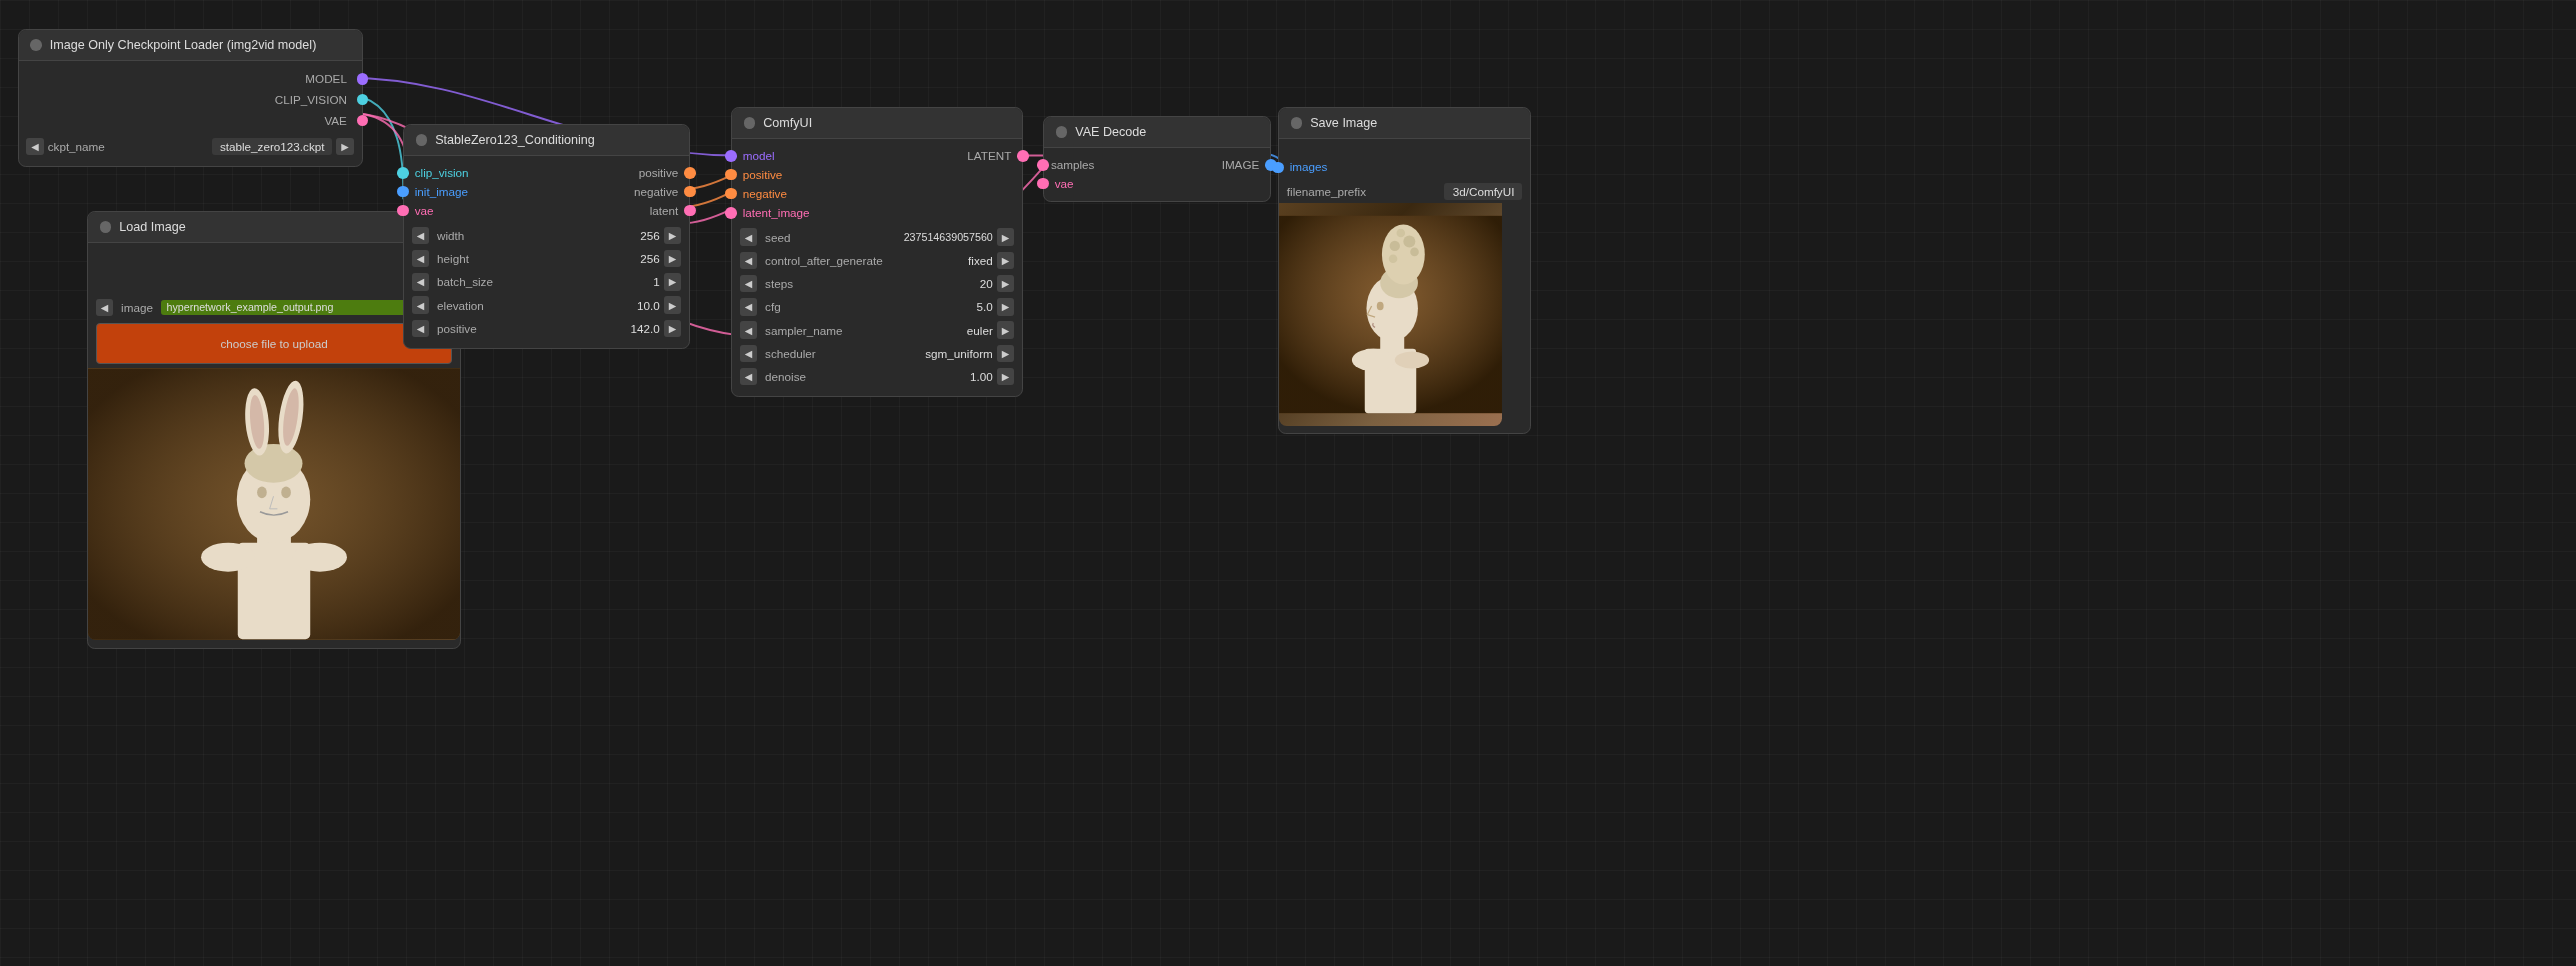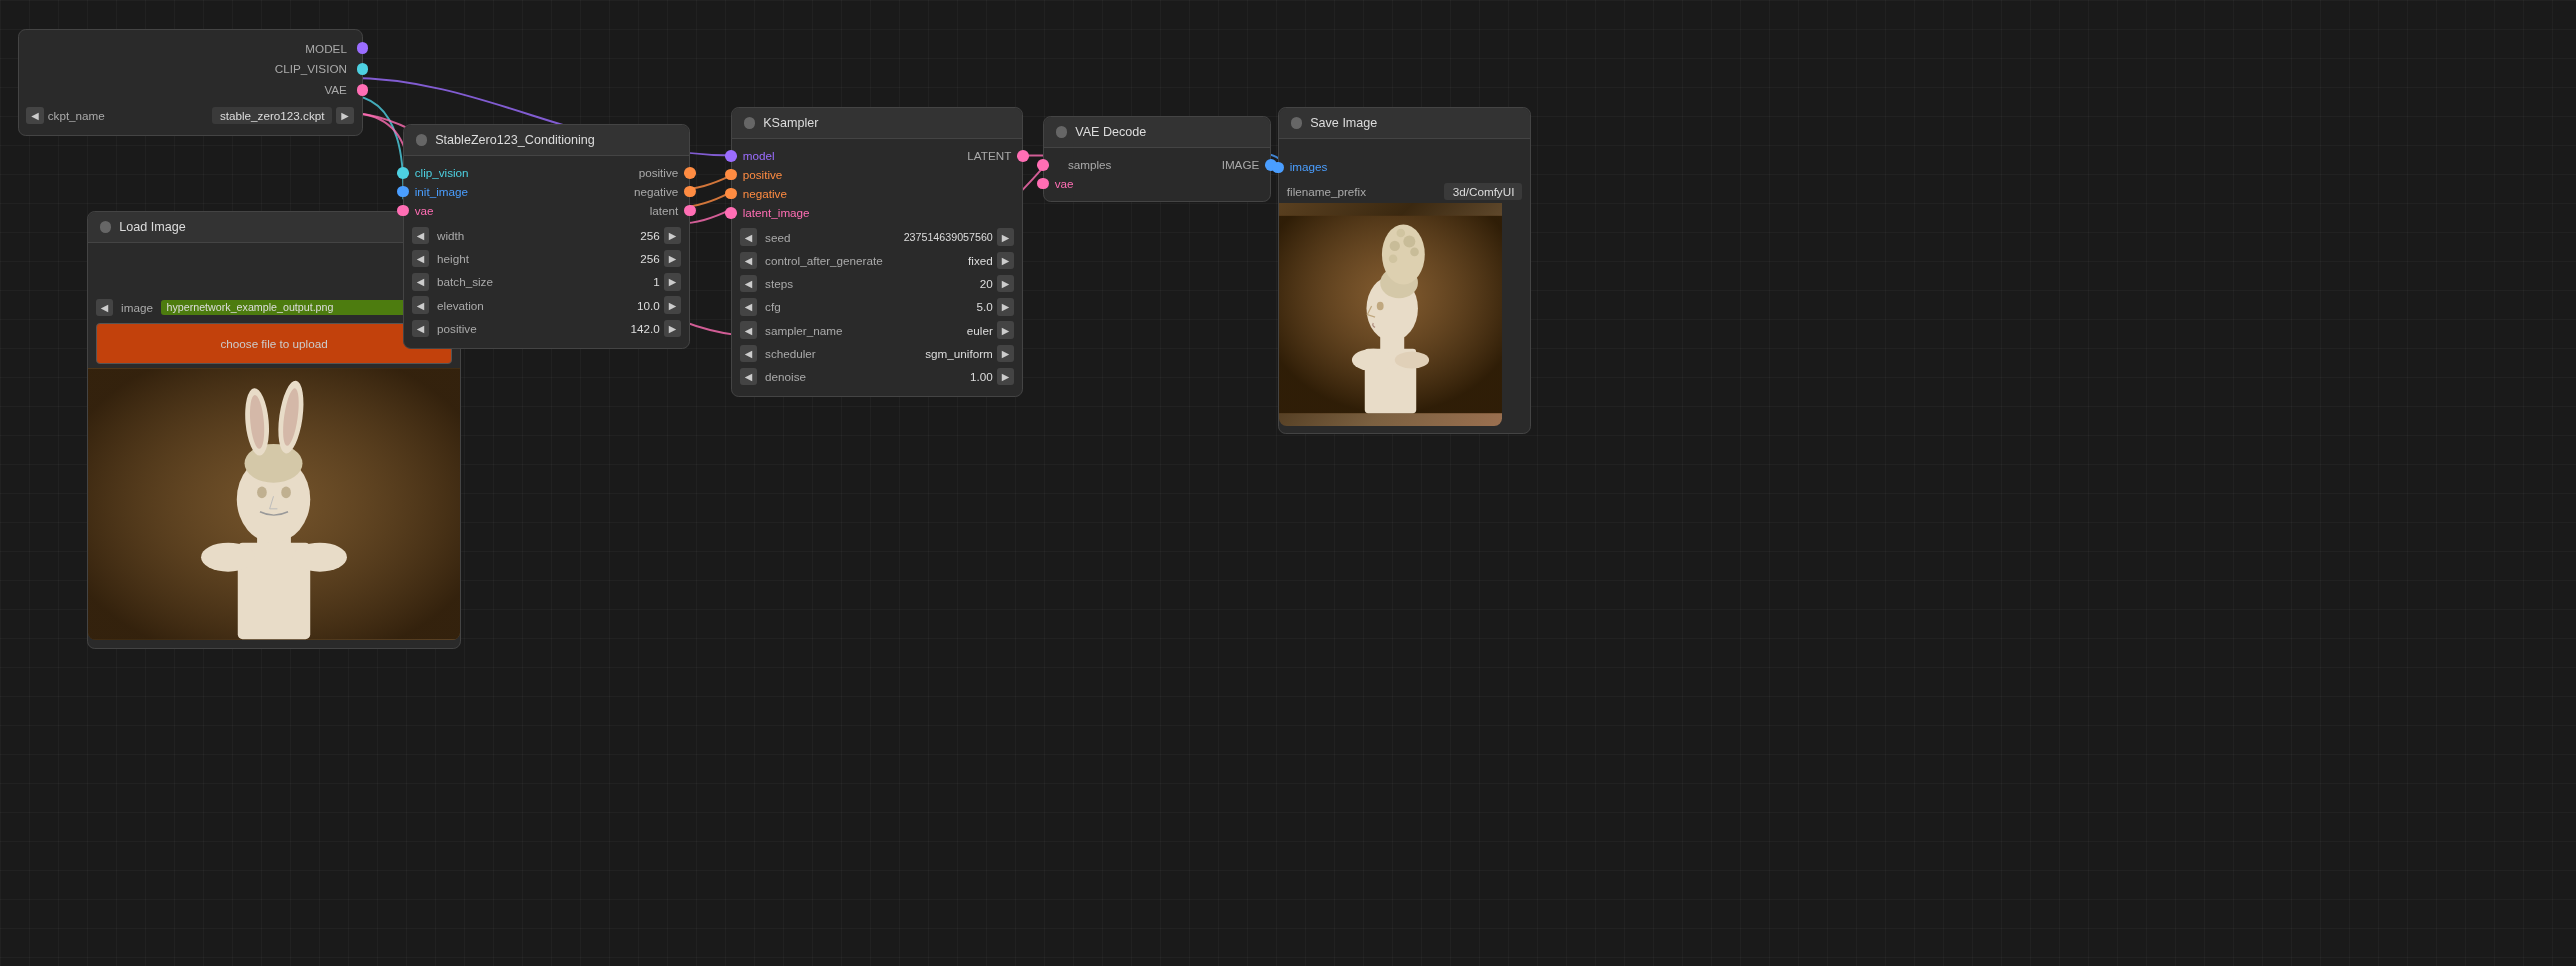--- a/index.html
+++ b/index.html
@@ -226,20 +226,24 @@
   <path d="M 700 213 C 730 213, 755 195, 758 195" stroke="#ff8c42" stroke-width="2" fill="none" opacity="0.8"></path>
 
   <path d="M 700 230 C 730 230, 755 213, 758 213" stroke="#ff6eb4" stroke-width="2" fill="none" opacity="0.8"></path>
 
   <path d="M 1040 160 C 1060 160, 1075 160, 1080 160" stroke="#ff6eb4" stroke-width="2" fill="none" opacity="0.8"></path>
 
   <path d="M 1250 155 C 1280 155, 1310 155, 1318 165" stroke="#4a9eff" stroke-width="2" fill="none" opacity="0.8"></path>
 </svg>
 
 <div class="node" style="left: 17.5px; top: 29px; width: 345px;">
+  <div class="node-header">
+    <div class="node-dot"></div>
+    <span class="node-title">Image Only Checkpoint Loader (img2vid model)</span>
+  </div>
   <div class="node-body">
 
     <div class="conn-row-right">
       <span class="port-label-right">MODEL</span>
       <div class="connector conn-purple" style="margin-right: -6.8px;"></div>
     </div>
     <div class="conn-row-right">
       <span class="port-label-right">CLIP_VISION</span>
       <div class="connector conn-cyan" style="margin-right: -6.8px;"></div>
     </div>
@@ -376,21 +380,21 @@
       <span class="slider-label">positive</span>
       <span class="slider-value">142.0</span>
       <div class="slider-btn">▶</div>
     </div>
   </div>
 </div>
 
 <div class="node" style="left: 731px; top: 107px; width: 292px;">
   <div class="node-header">
     <div class="node-dot"></div>
-    <span class="node-title">KSampler</span>
+    <span class="node-title">ComfyUI</span>
   </div>
   <div class="node-body">
 
     <div style="display: flex; align-items: center; padding: 2.9px 0;">
       <div class="connector conn-purple" style="margin-left:-6.8px; flex-shrink:0;"></div>
       <span style="font-size:11.7px; color:#9b6dff; padding-left:5.8px; flex:1;">model</span>
       <span style="font-size:11.7px; color:#aaa; padding-right:5.8px;">LATENT</span>
       <div class="connector conn-pink" style="margin-right:-6.8px; flex-shrink:0;"></div>
     </div>
     <div style="display: flex; align-items: center; padding: 2.9px 0;">
@@ -452,21 +456,21 @@
 </div>
 
 <div class="node" style="left: 1043px; top: 116px; width: 228px;">
   <div class="node-header">
     <div class="node-dot"></div>
     <span class="node-title">VAE Decode</span>
   </div>
   <div class="node-body">
     <div style="display: flex; align-items: center; padding: 2.9px 0;">
       <div class="connector conn-pink" style="margin-left:-6.8px; flex-shrink:0;"></div>
-      <span style="font-size:11.7px; color:#aaa; padding-left:19px; flex:1;">samples</span>
+      <span style="font-size:11.7px; color:#aaa; padding-left:2px; flex:1;">samples</span>
       <span style="font-size:11.7px; color:#aaa; padding-right:5.8px;">IMAGE</span>
       <div class="connector conn-blue" style="margin-right:-6.8px; flex-shrink:0;"></div>
     </div>
     <div style="display: flex; align-items: center; padding: 2.9px 0;">
       <div class="connector conn-pink" style="margin-left:-6.8px; flex-shrink:0;"></div>
       <span style="font-size:11.7px; color:#ff6eb4; padding-left:5.8px; flex:1;">vae</span>
     </div>
   </div>
 </div>
 

